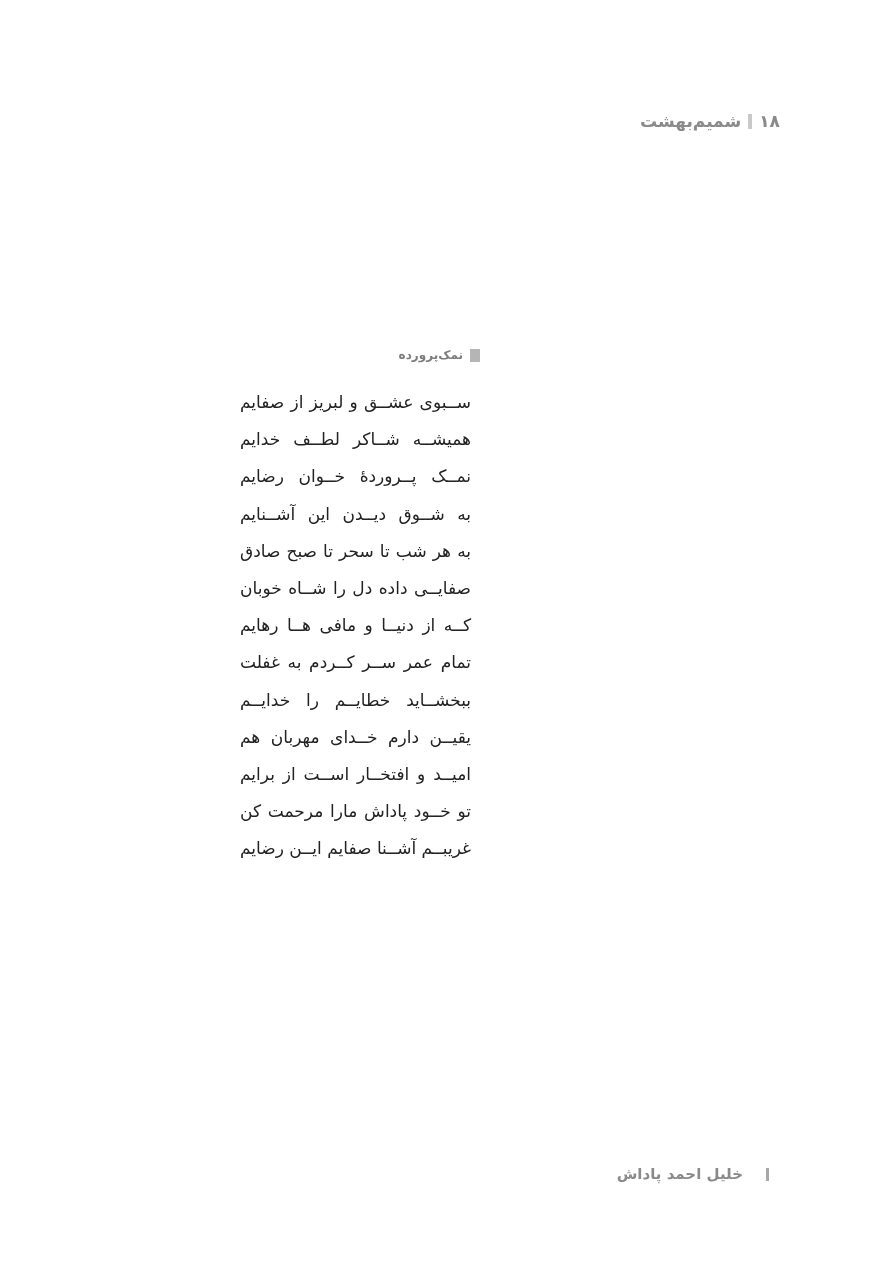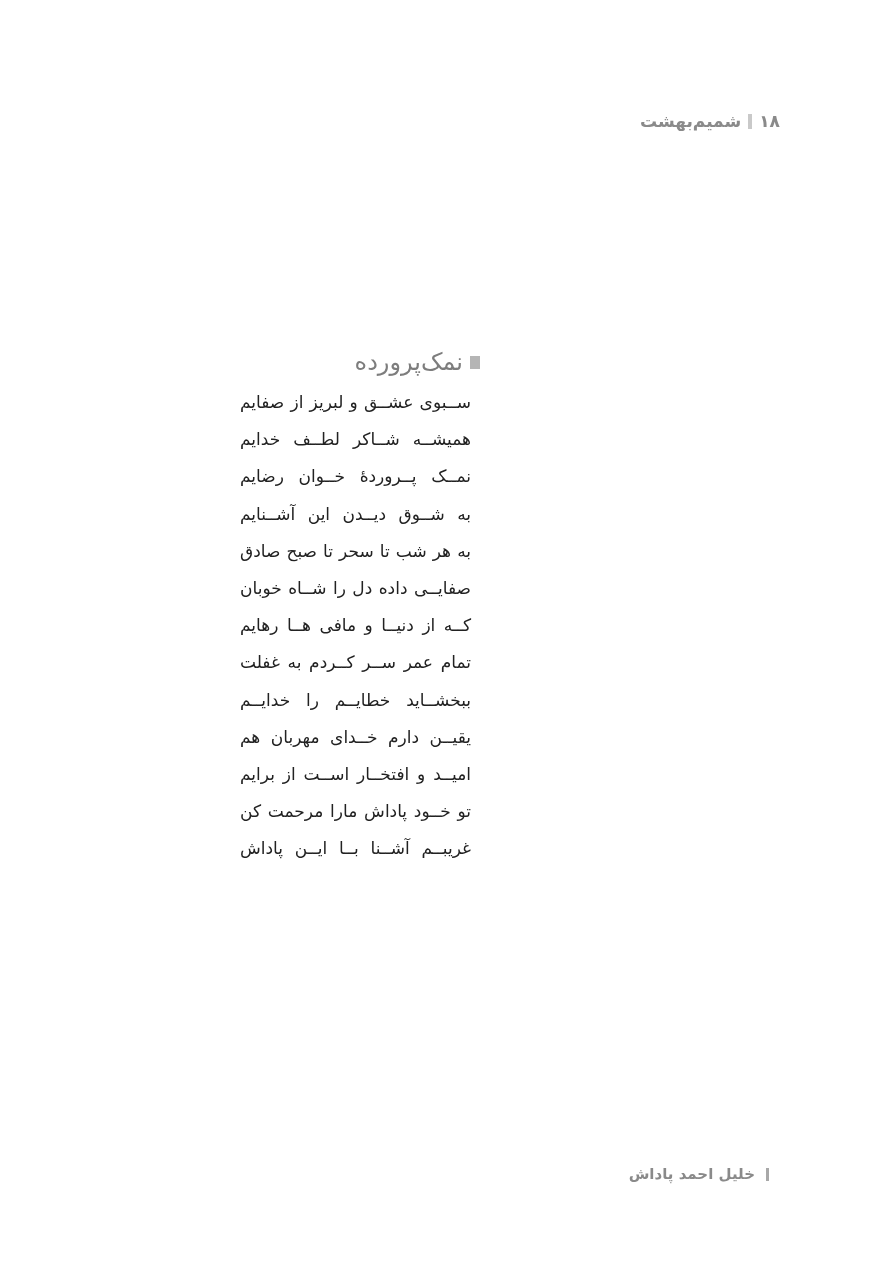--- a/index.html
+++ b/index.html
@@ -24,39 +24,39 @@
   }
   .sep-bar{width:4px;height:15px;background:var(--separator);display:inline-block;}
 
   
   .poem-title-row{
     position:absolute;top:348px;right:406px;
     display:flex;direction:rtl;align-items:center;gap:7px;
   }
   .title-square{width:10px;height:13px;background:var(--title-square);display:inline-block;}
   .poem-title{
-    color:var(--title-text);font-size:24px;font-weight:normal;letter-spacing:.2px;
+    color:var(--title-text);font-size:12px;font-weight:bold;letter-spacing:.2px;
     white-space:nowrap;
   }
 
   
   .poem{
     position:absolute;top:384px;left:240px;width:231px;
     direction:rtl;color:var(--poem-text);
   }
   .poem-line{
     height:37.2px;line-height:37.2px;font-size:17px;
     text-align:justify;text-align-last:justify;
     white-space:normal;overflow:visible;
   }
 
   
   .author-credit{
     position:absolute;top:1165px;right:117px;
-    display:flex;direction:rtl;align-items:center;gap:11px;
+    display:flex;direction:rtl;align-items:center;gap:23px;
     color:var(--footer-text);font-size:15px;font-weight:bold;text-align:center;
   }
   .footer-bar{width:3px;height:13px;background:var(--footer-bar);display:inline-block;}
 </style>
 </head>
 <body>
 
 <div class="page">
 
   <div class="running-head">
@@ -76,21 +76,21 @@
     <div class="poem-line">نمــک پــروردهٔ خــوان رضایم</div>
     <div class="poem-line">به شــوق دیــدن این آشــنایم</div>
     <div class="poem-line">به هر شب تا سحر تا صبح صادق</div>
     <div class="poem-line">صفایــی داده دل را شــاه خوبان</div>
     <div class="poem-line">کــه از دنیــا و مافی هــا رهایم</div>
     <div class="poem-line">تمام عمر ســر کــردم به غفلت</div>
     <div class="poem-line">ببخشــاید خطایــم را خدایــم</div>
     <div class="poem-line">یقیــن دارم خــدای مهربان هم</div>
     <div class="poem-line">امیــد و افتخــار اســت از برایم</div>
     <div class="poem-line">تو خــود پاداش مارا مرحمت کن</div>
-    <div class="poem-line">غریبــم آشــنا بــا ایــن پاداش</div>
+    <div class="poem-line">غریبــم آشــنا صفایم ایــن رضایم</div>
   </div>
 
   <div class="author-credit">
     <span class="footer-bar"></span>
     <span>خلیل احمد پاداش</span>
   </div>
 
 </div>
 
 </body></html>

